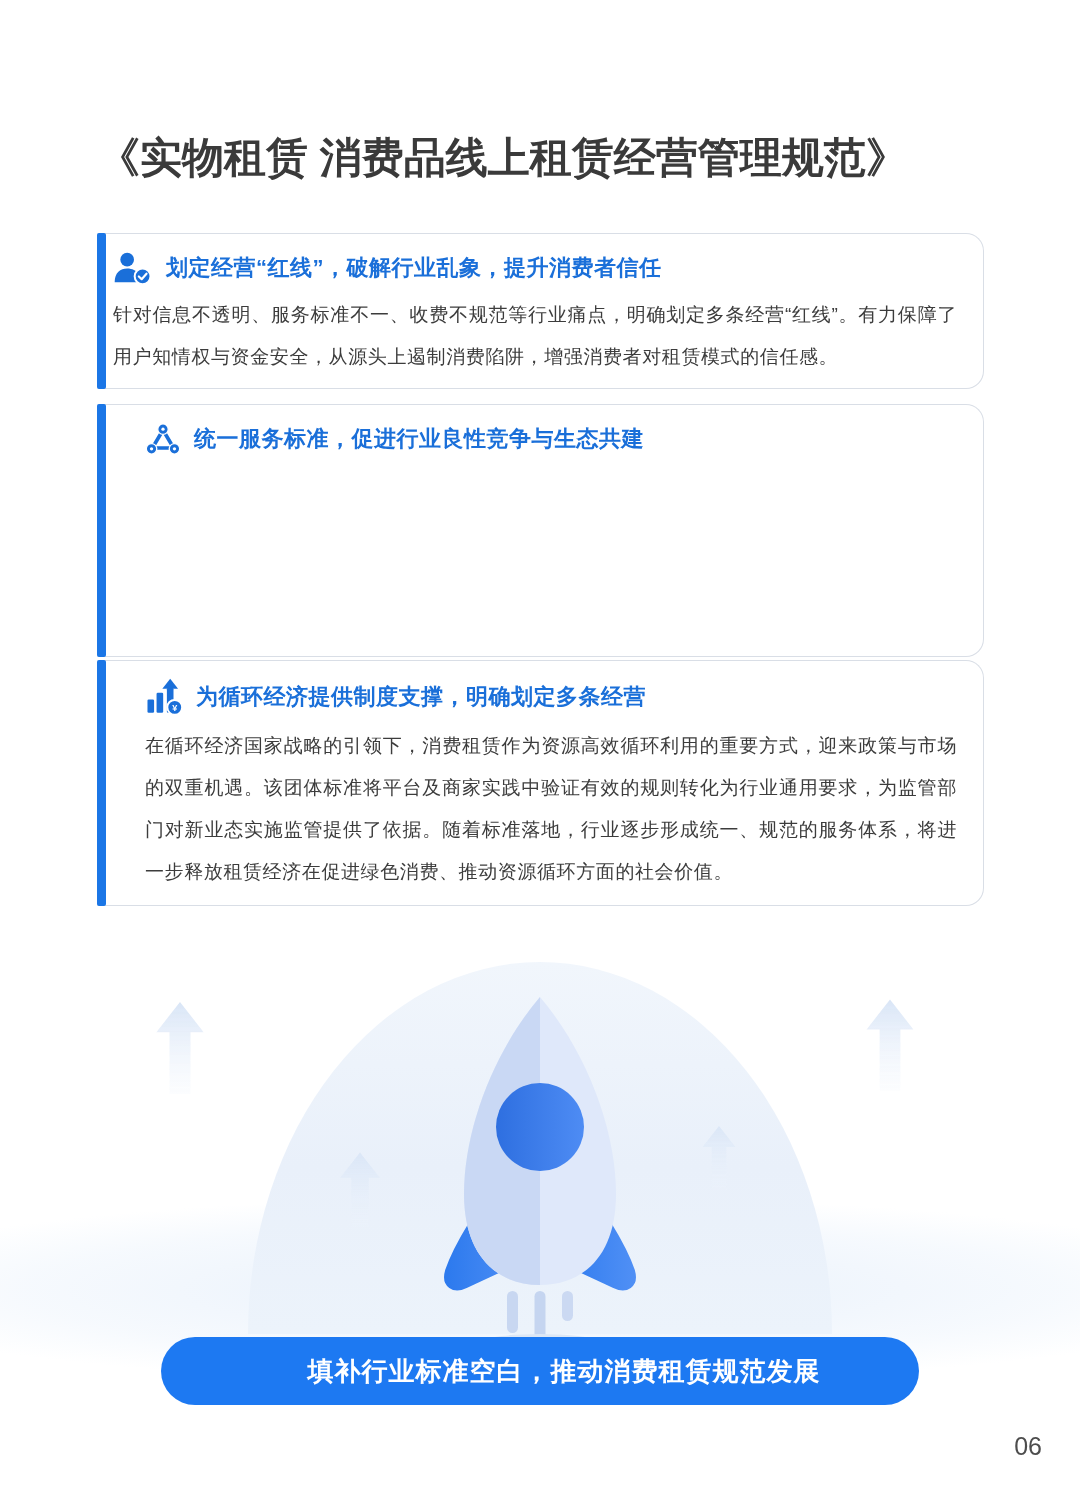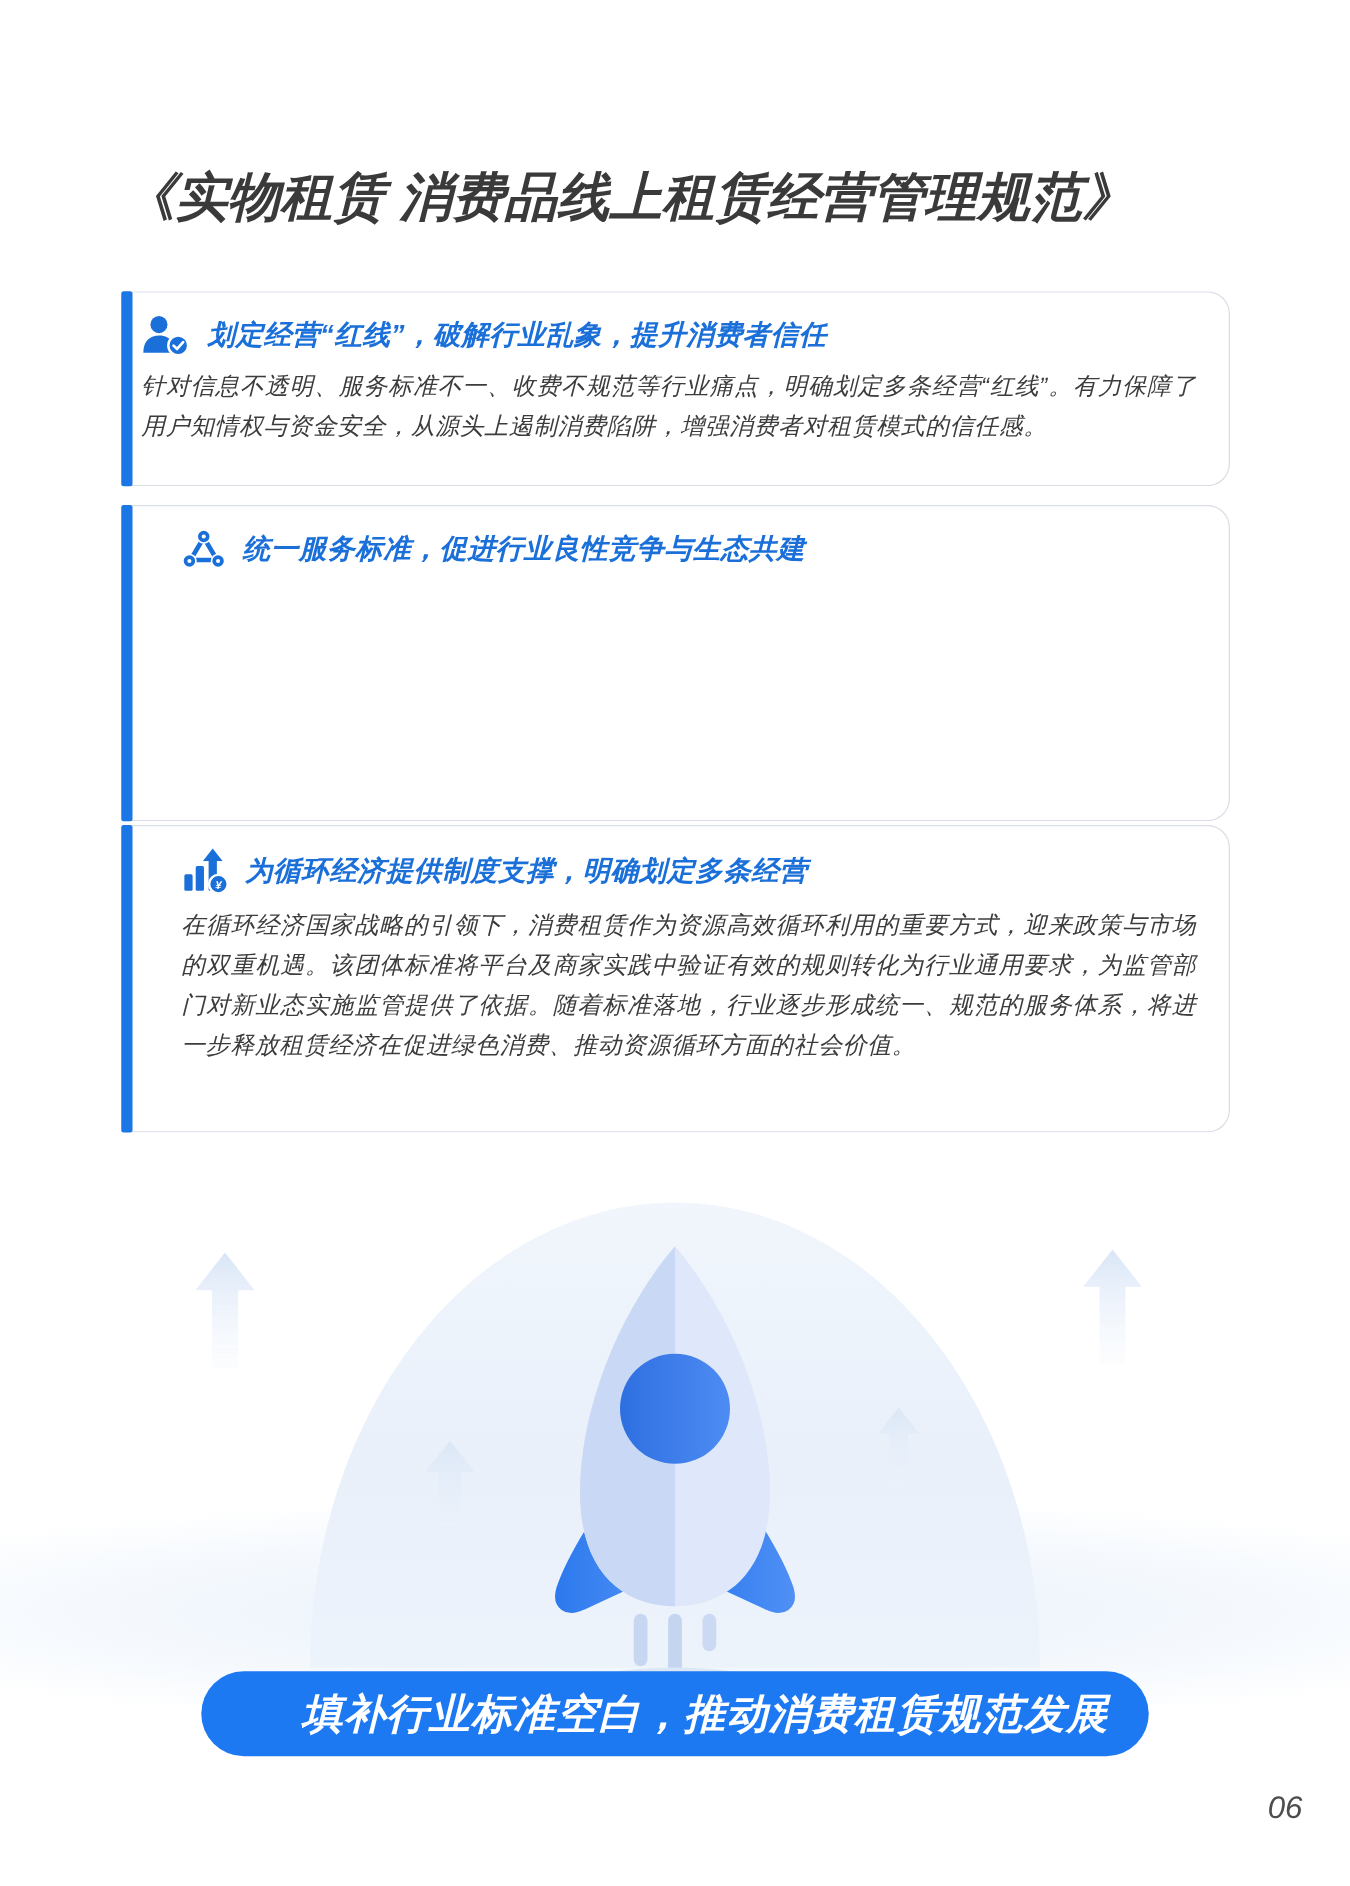--- a/index.html
+++ b/index.html
@@ -5,21 +5,20 @@
   * { margin: 0; padding: 0; box-sizing: border-box; }
   html, body { background: #ffffff; }
   body { font-family: "Liberation Sans", "DejaVu Sans", sans-serif; }
   .page {
     position: relative;
     width: 1080px;
     height: 1509px;
     margin: 0 auto;
     background: #ffffff;
     overflow: hidden;
-    font-style: italic;
   }
 
   
   .doc-title {
     position: absolute;
     left: 98px;
     top: 126px;
     width: 900px;
     font-size: 42px;
     font-weight: 700;
@@ -59,21 +58,21 @@
   }
   .card-head .icon { flex: 0 0 auto; display: inline-flex; }
   .card-heading {
     font-size: 22px;
     font-weight: 700;
     color: #1a6fd9;
     letter-spacing: 0.5px;
   }
   .card-body {
     font-size: 19px;
-    line-height: 32px;
+    line-height: 42px;
     color: #3c3c3c;
     text-align: justify;
     letter-spacing: 0.6px;
   }
 
   
   .illustration {
     position: absolute;
     left: 0; top: 950px;
     width: 1080px; height: 392px;
@@ -106,21 +105,21 @@
     width: 758px; height: 68px;
     background: #1d79f2;
     border-radius: 34px;
     display: flex;
     align-items: center;
     justify-content: center;
     z-index: 5;
   }
   .banner-pill span {
     color: #ffffff;
-    font-size: 33px;
+    font-size: 26px;
     font-weight: 700;
     letter-spacing: 1px;
     margin-left: 48px;
   }
 
   
   .page-number {
     position: absolute;
     right: 38px; top: 1432px;
     font-size: 25px;

